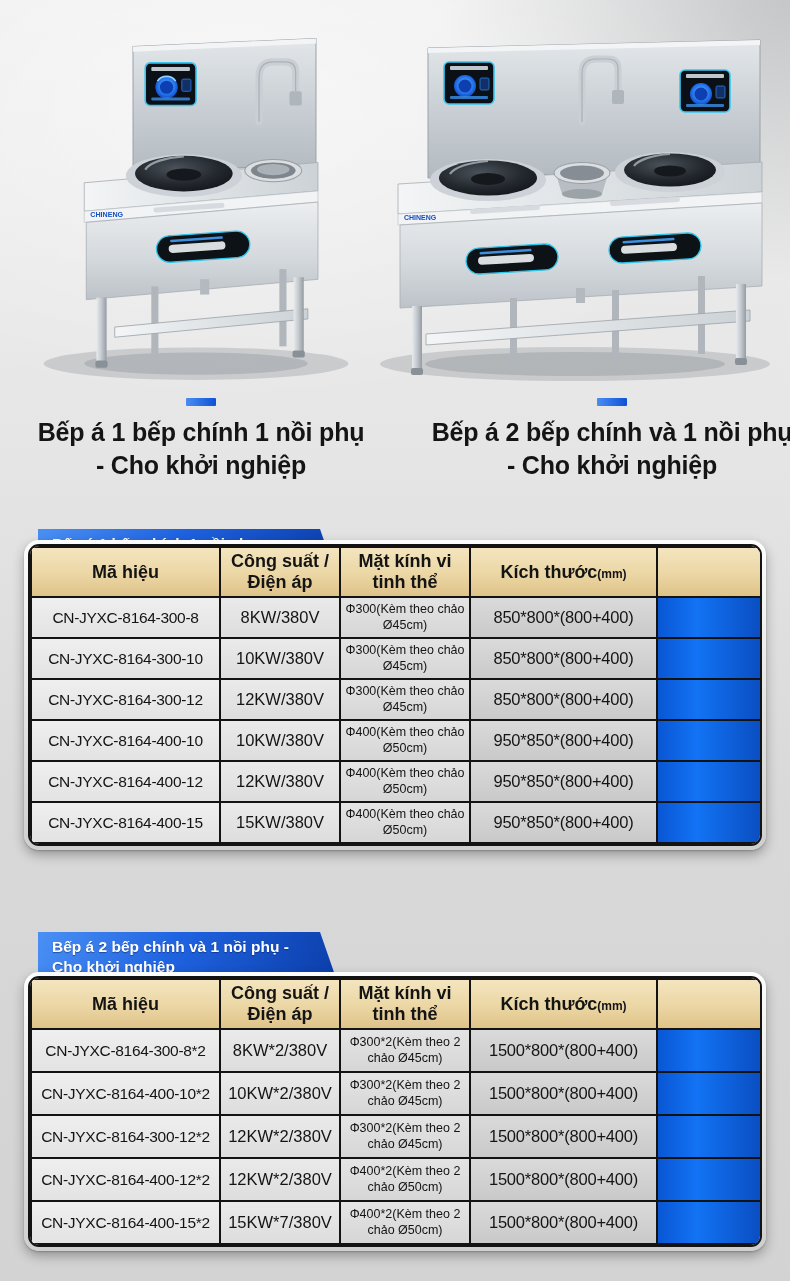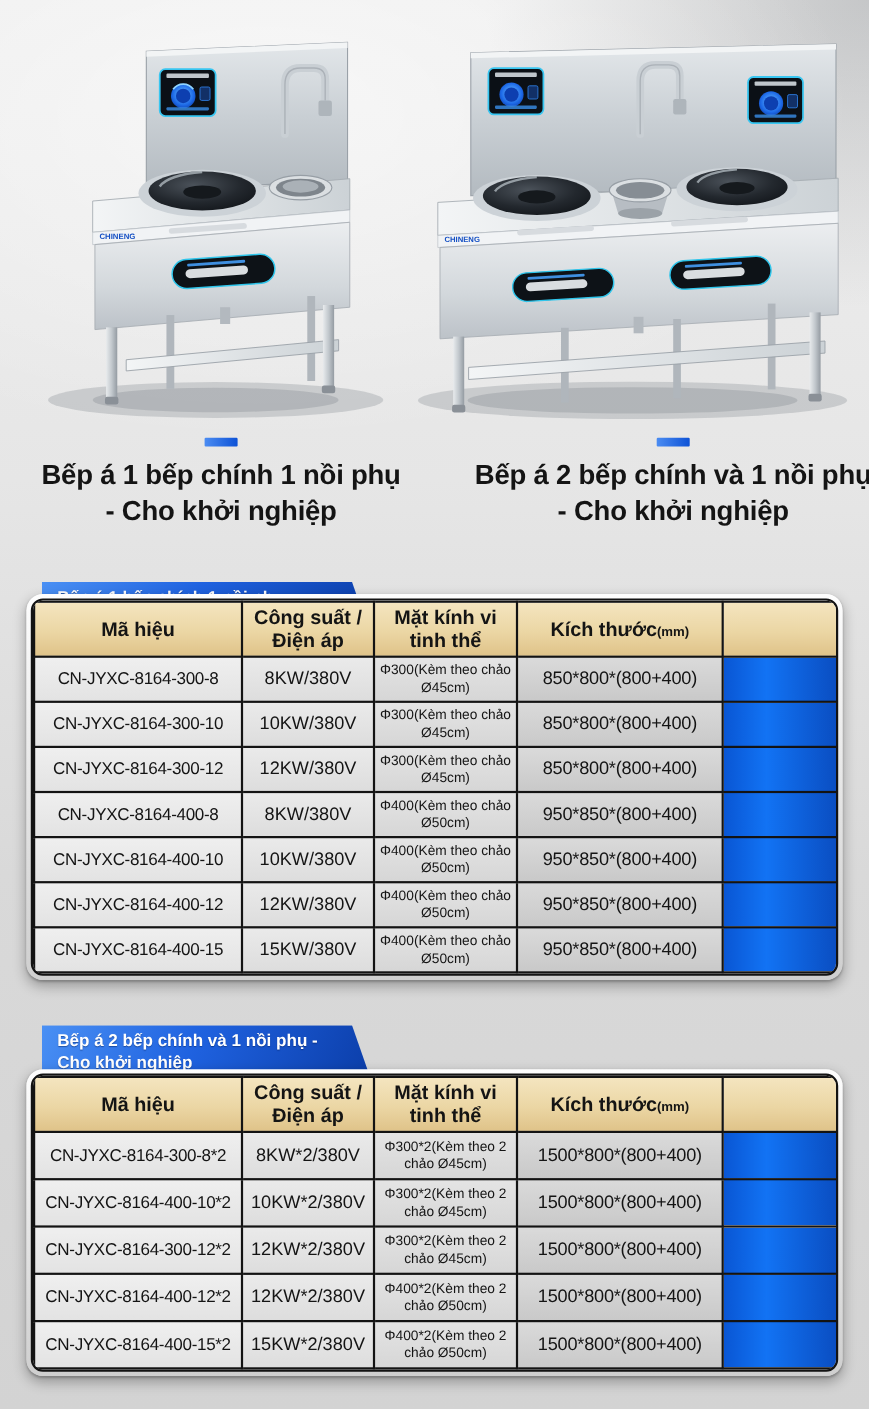--- a/index.html
+++ b/index.html
@@ -301,27 +301,20 @@
             <td class="c-blue"></td>
           </tr>
           <tr>
             <td class="c-model">CN-JYXC-8164-300-12</td>
             <td class="c-power">12KW/380V</td>
             <td class="c-glass">Φ300(Kèm theo chảo Ø45cm)</td>
             <td class="c-size">850*800*(800+400)</td>
             <td class="c-blue"></td>
           </tr>
           <tr>
-            <td class="c-model">CN-JYXC-8164-400-8</td>
-            <td class="c-power">8KW/380V</td>
-            <td class="c-glass">Φ400(Kèm theo chảo Ø50cm)</td>
-            <td class="c-size">950*850*(800+400)</td>
-            <td class="c-blue"></td>
-          </tr>
-          <tr>
             <td class="c-model">CN-JYXC-8164-400-10</td>
             <td class="c-power">10KW/380V</td>
             <td class="c-glass">Φ400(Kèm theo chảo Ø50cm)</td>
             <td class="c-size">950*850*(800+400)</td>
             <td class="c-blue"></td>
           </tr>
           <tr>
             <td class="c-model">CN-JYXC-8164-400-12</td>
             <td class="c-power">12KW/380V</td>
             <td class="c-glass">Φ400(Kèm theo chảo Ø50cm)</td>
@@ -387,21 +380,21 @@
           </tr>
           <tr>
             <td class="c-model">CN-JYXC-8164-400-12*2</td>
             <td class="c-power">12KW*2/380V</td>
             <td class="c-glass">Φ400*2(Kèm theo 2 chảo Ø50cm)</td>
             <td class="c-size">1500*800*(800+400)</td>
             <td class="c-blue"></td>
           </tr>
           <tr>
             <td class="c-model">CN-JYXC-8164-400-15*2</td>
-            <td class="c-power">15KW*2/380V</td>
+            <td class="c-power">15KW*7/380V</td>
             <td class="c-glass">Φ400*2(Kèm theo 2 chảo Ø50cm)</td>
             <td class="c-size">1500*800*(800+400)</td>
             <td class="c-blue"></td>
           </tr>
         </tbody>
       </table>
     </div>
   </div>
 
 </div>

